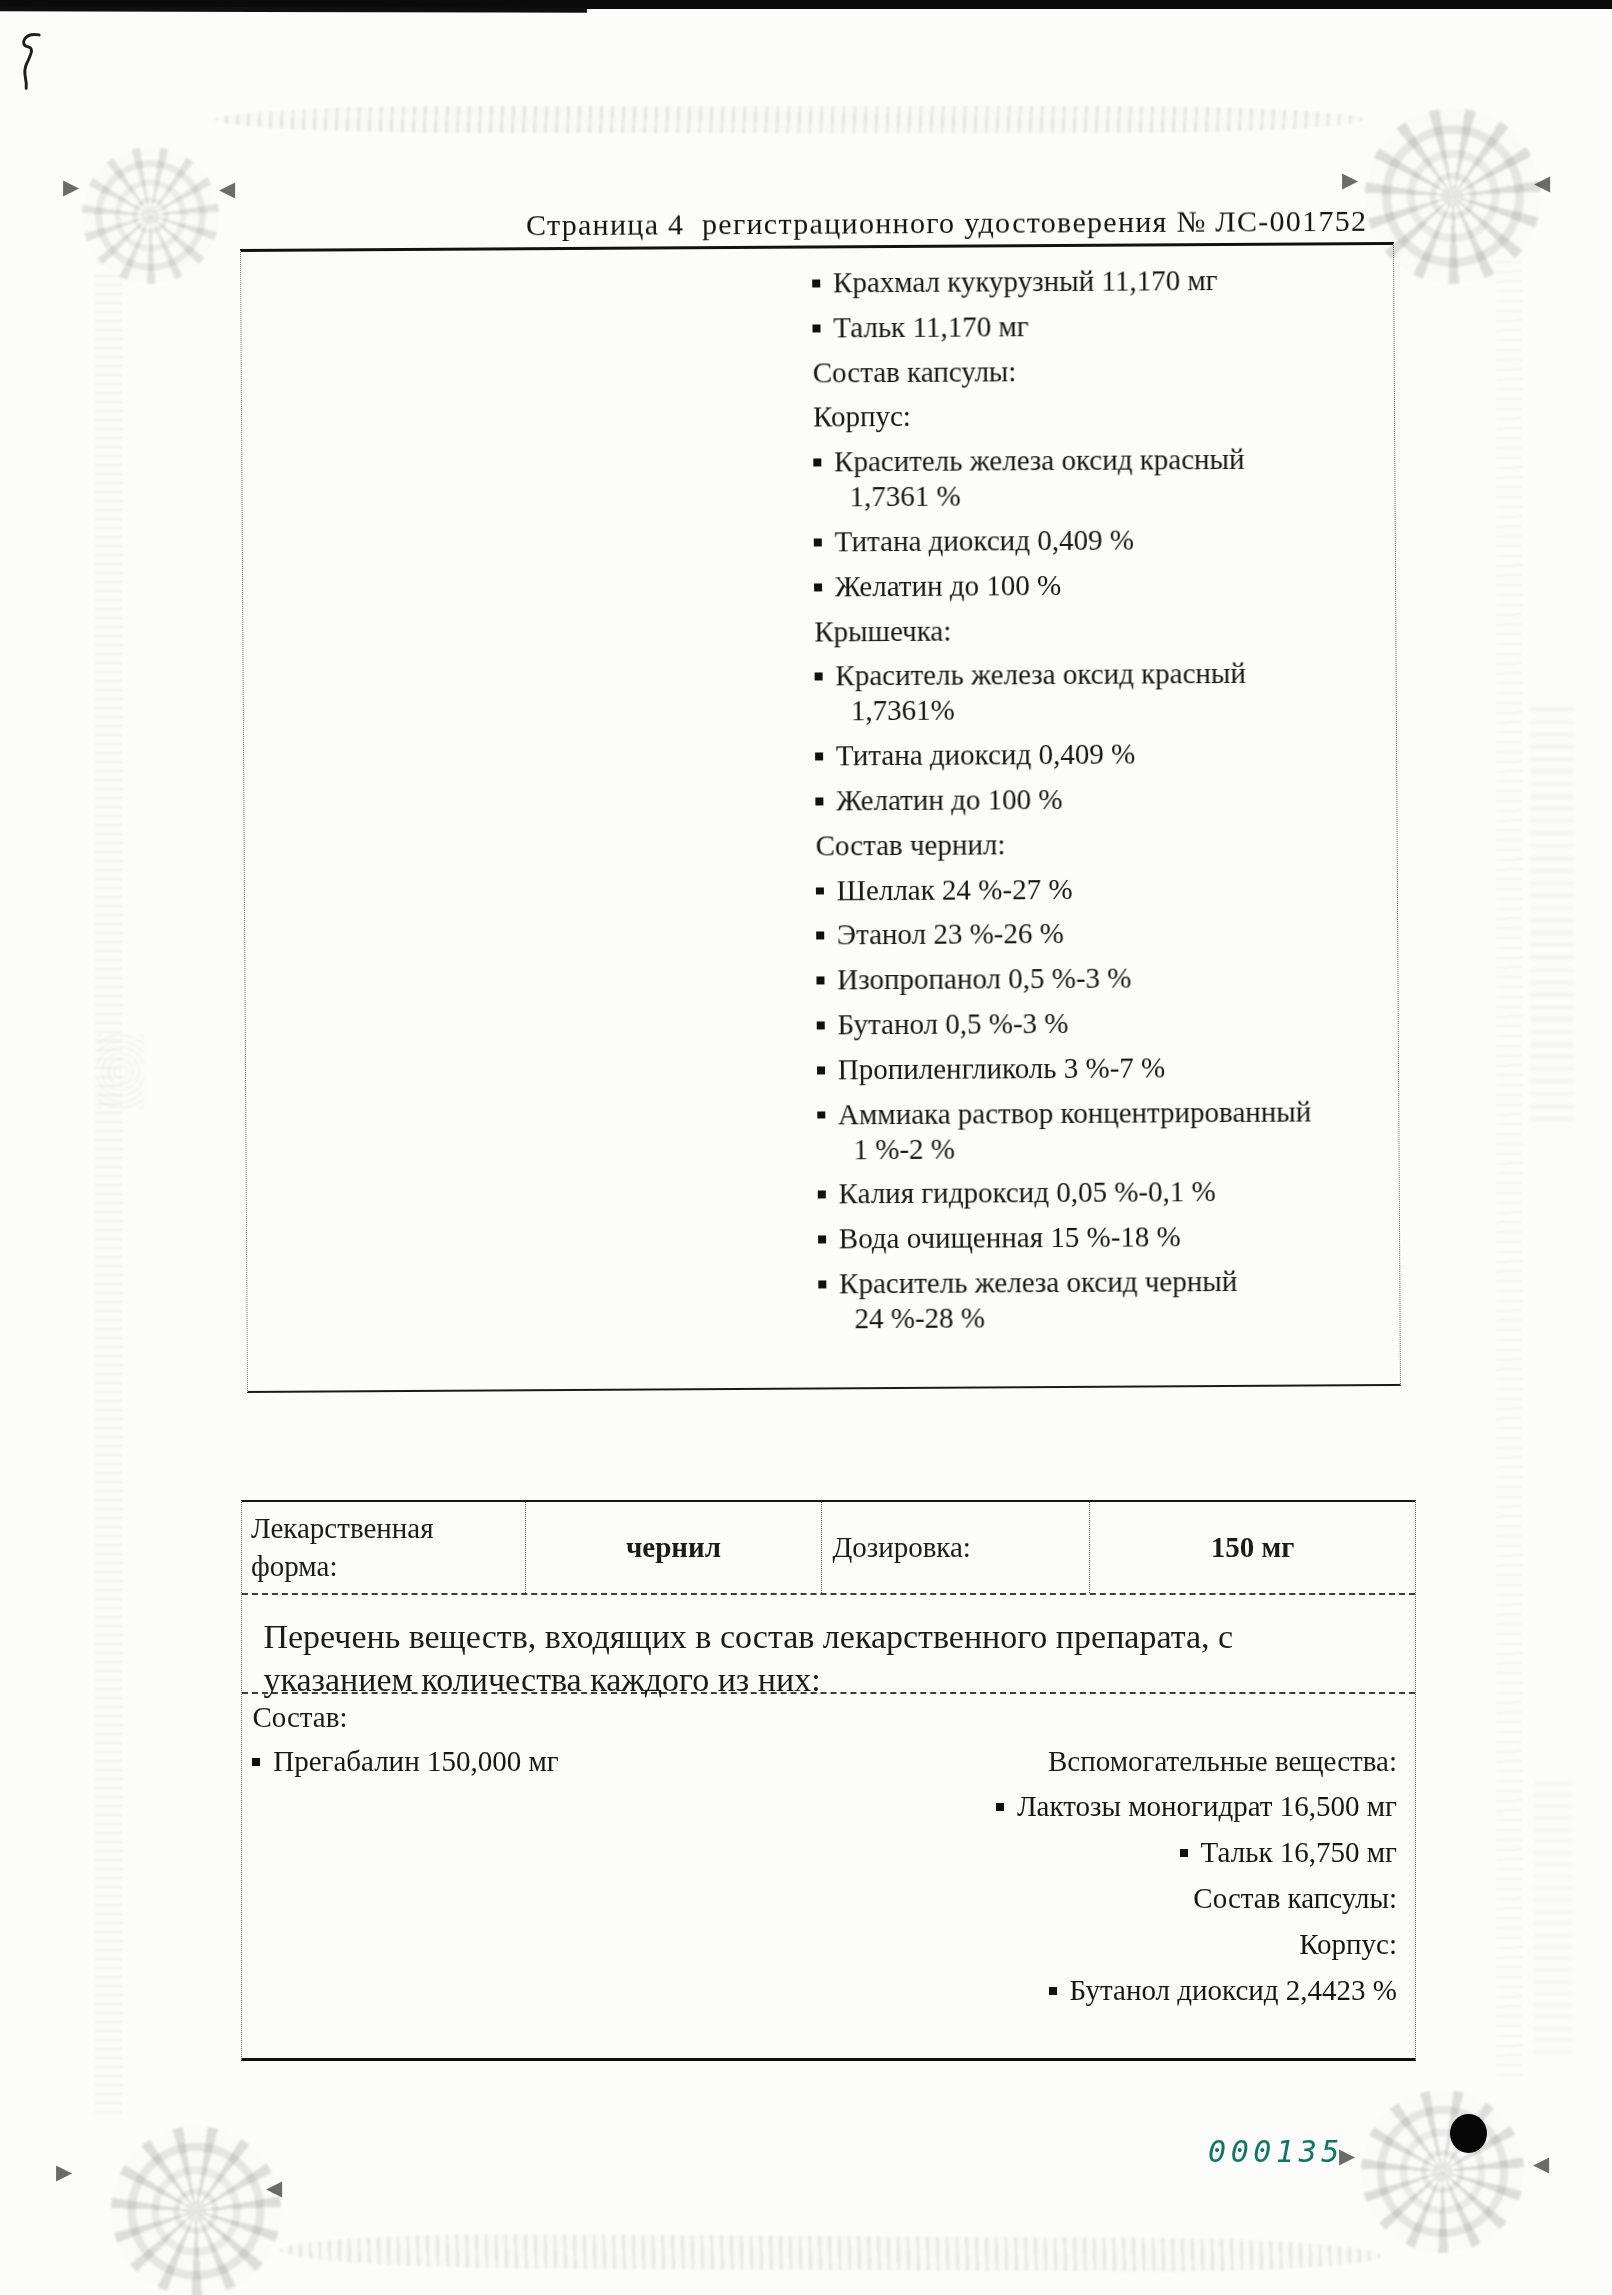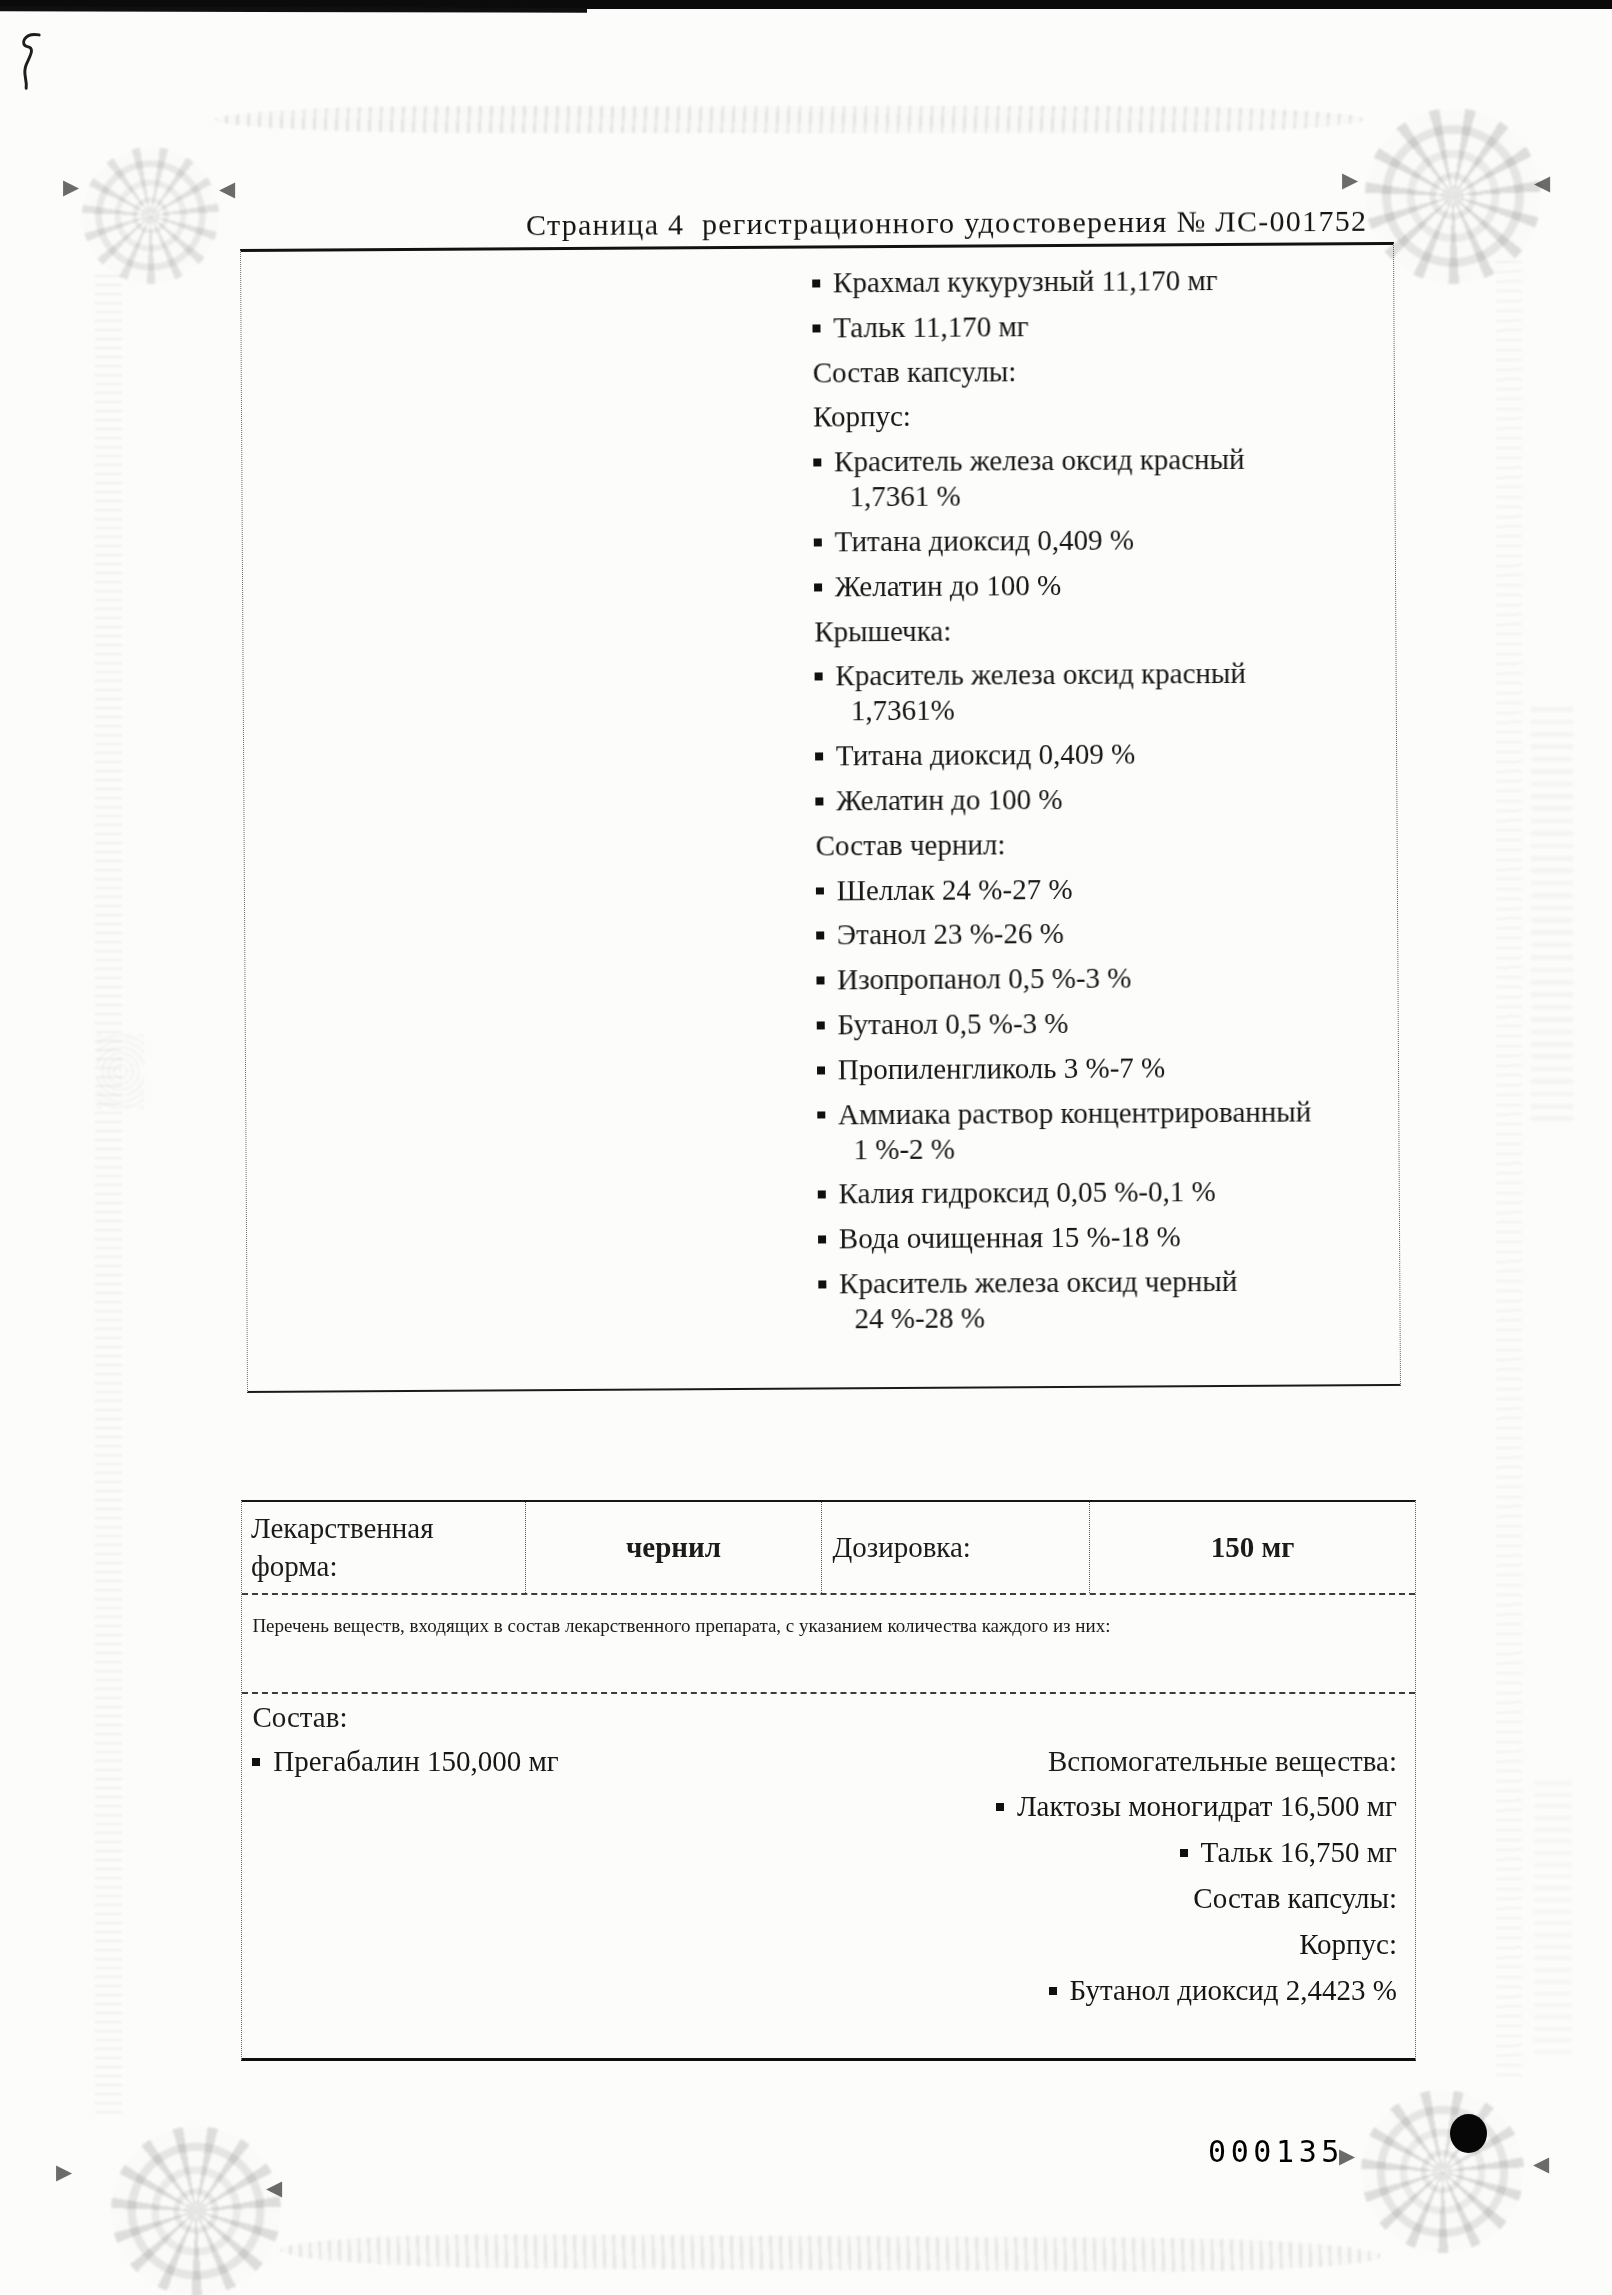--- a/index.html
+++ b/index.html
@@ -65,31 +65,31 @@
     border-top:2.6px solid #161616;border-bottom:3.9px solid #0f0f0f;
     border-left:1.3px dotted #6a6a6a;border-right:1.3px dotted #5d5d5d;
     display:flex;flex-direction:column;filter:blur(0.2px);}
   .r1{height:93px;display:flex;border-bottom:2px dashed #3c3c3c;box-sizing:border-box;}
   .r1 .c{box-sizing:border-box;font-size:29px;}
   .c1{width:284px;border-right:1.3px dotted #555;padding:6.5px 9px;line-height:38px;}
   .c2{width:296px;border-right:1.3px dotted #555;display:flex;align-items:center;justify-content:center;font-weight:bold;}
   .c3{width:268px;border-right:1.3px dotted #555;display:flex;align-items:center;padding-left:10.4px;}
   .c4{flex:1;display:flex;align-items:center;justify-content:center;font-weight:bold;}
   .r2{height:99px;border-bottom:2px dashed #3c3c3c;box-sizing:border-box;padding:9px 0 0 10.4px;}
-  .r2 p{margin:0;width:1069px;font-size:19px;line-height:43px;}
+  .r2 p{margin:11px;width:1069px;font-size:34px;line-height:43px;}
   .r3{flex:1;position:relative;}
   .r3title{position:absolute;left:10.4px;top:6.5px;font-size:29px;}
   .col{position:absolute;top:51px;}
   .colL{left:10.4px;width:548px;}
   .colR{left:588px;width:567px;text-align:right;}
   .colhead{font-size:29px;margin-bottom:11.7px;}
   .col .li{line-height:33px;margin-bottom:13px;}
   
   .stamp{position:absolute;left:1208px;top:2134px;font-family:"DejaVu Sans Mono",monospace;
-    font-size:30px;letter-spacing:4.6px;color:#000000;filter:blur(0.3px);}
+    font-size:30px;letter-spacing:4.6px;color:#0f766e;filter:blur(0.3px);font-style:italic;}
   .dot{position:absolute;left:1450px;top:2114px;width:37px;height:39px;border-radius:50%;background:#070707;}
 </style>
 </head>
 <body>
 
 <div>
 
   <div class="topbar"></div>
   <div class="topbar2"></div>
   <svg class="squiggle" width="30" height="65" viewBox="0 0 46 100">

